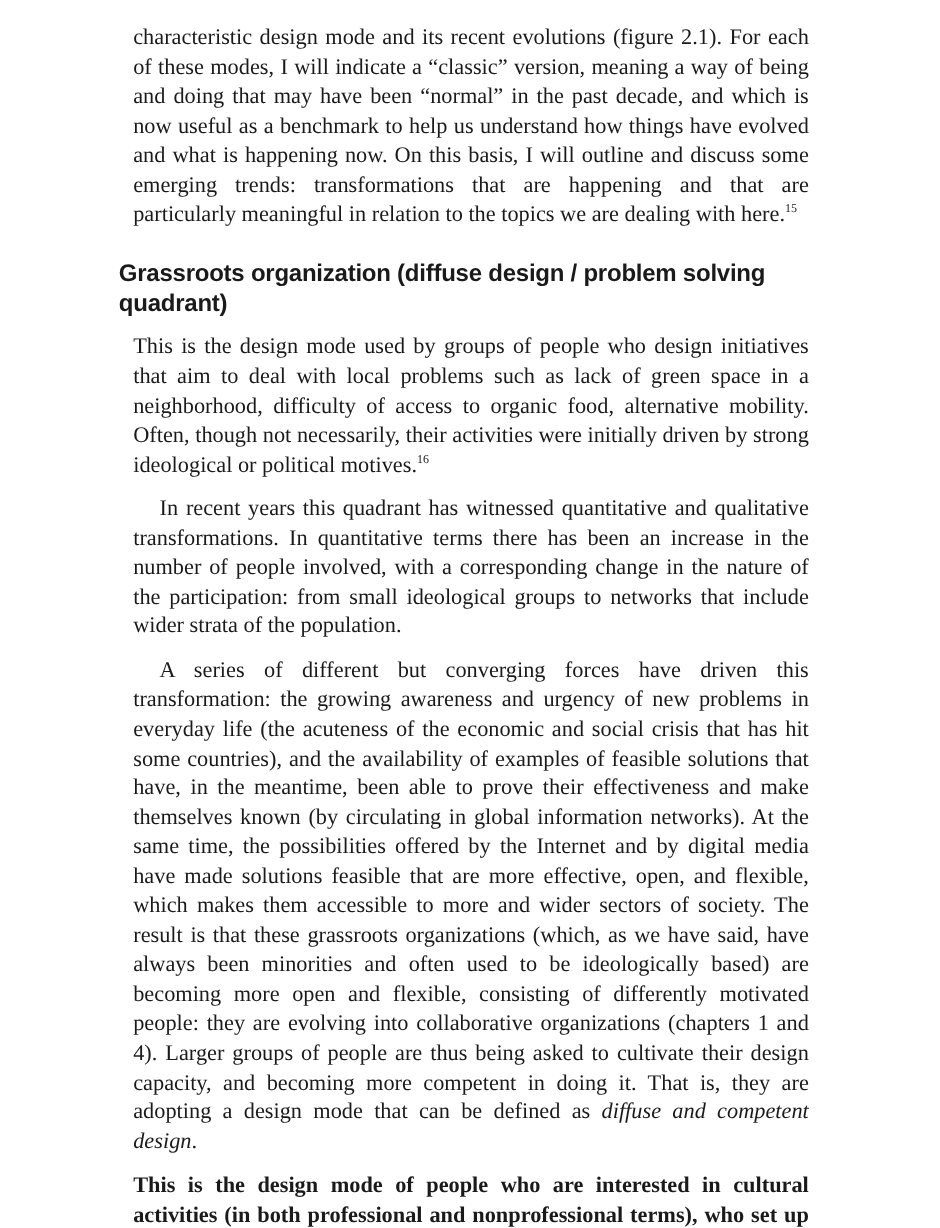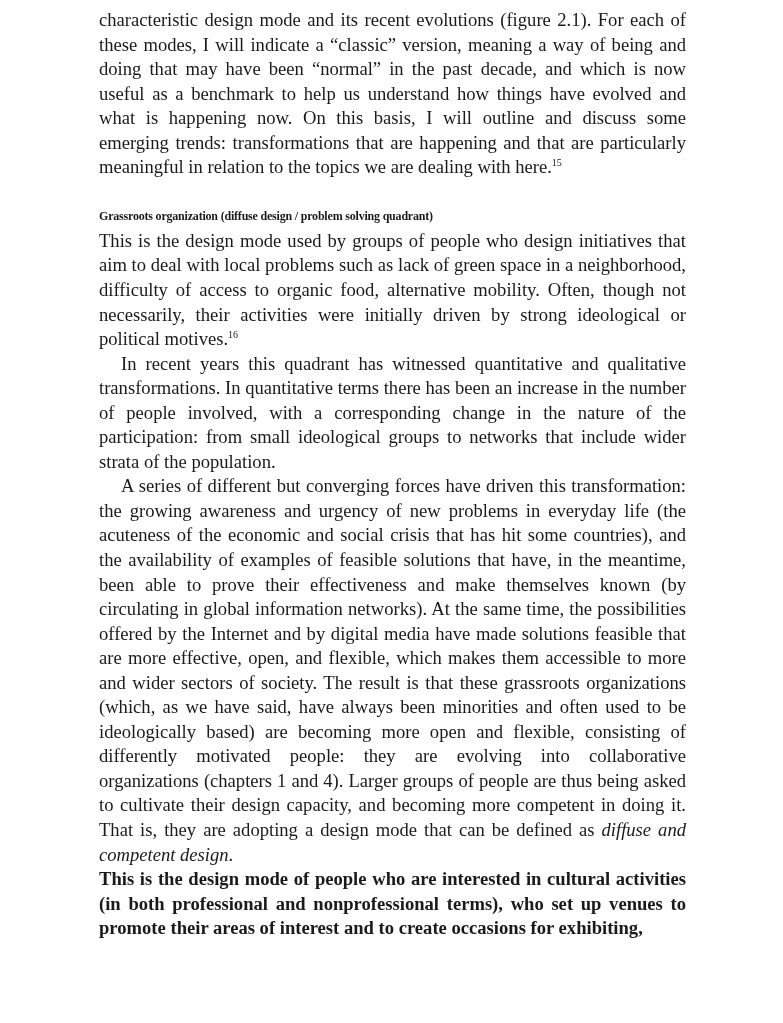--- a/index.html
+++ b/index.html
@@ -3,28 +3,28 @@
 <meta charset="utf-8">
 <style>
   html, body { margin: 0; padding: 0; background: #ffffff; }
   body { width: 783px; height: 1023px; overflow: hidden; position: relative; }
   .page { position: absolute; left: 99px; top: 8px; width: 587px; color: #1a1a1a; }
   .p {
     font-family: "Liberation Serif", "DejaVu Serif", serif;
     font-size: 18.6px;
     line-height: 24.55px;
     text-align: justify;
-    margin: 0;
+    margin: 12px;
   }
   .p.indent { text-indent: 22px; }
   .p sup { font-size: 10px; line-height: 0; vertical-align: 7px; }
   .heading {
-    font-family: Liberation Serif, serif;
+    font-family: Liberation Sans, sans-serif;
     font-weight: bold;
-    font-size: 12px;
+    font-size: 20px;
     line-height: 24.55px;
     margin: 24.5px 0 0 0;
     letter-spacing: -0.2px;
   }
   em { font-style: italic; }
 </style>
 </head>
 <body>
 
 <div class="page">

